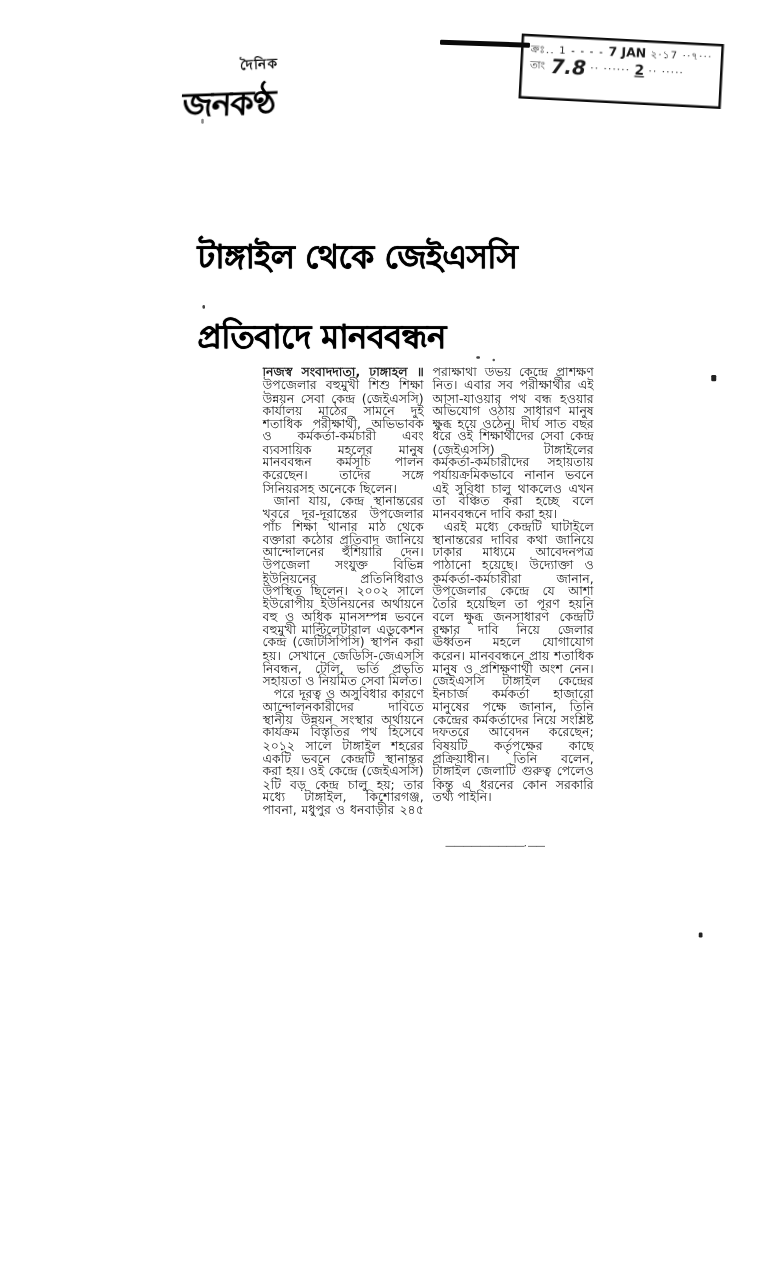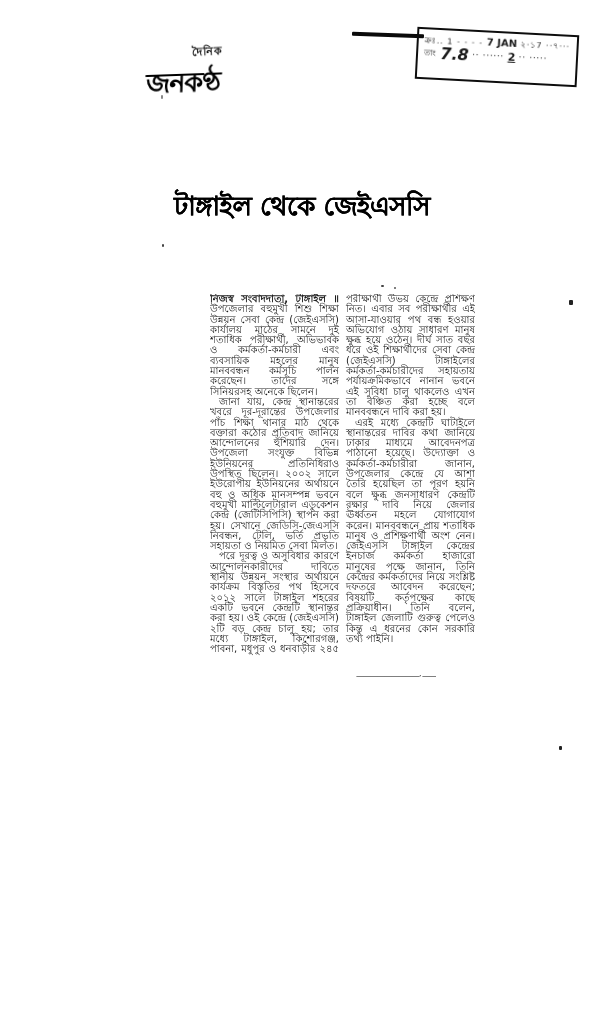--- a/index.html
+++ b/index.html
@@ -44,21 +44,21 @@
     font-size:16px;font-weight:bold;font-style:italic;
     letter-spacing:0;vertical-align:middle;
   }
   .stamp .num{
     font-size:11px;font-weight:bold;text-decoration:underline;
     letter-spacing:0;vertical-align:middle;
   }
   
   .headline{
     position:absolute;left:158px;top:190px;width:272px;margin:0;
-    text-align:right;
+    text-align:left;
     font-size:26px;line-height:32px;font-weight:bold;color:#000;
     letter-spacing:-0.5px;
     text-shadow:0 0 0.6px #000;
     filter:contrast(1.2);
   }
   
   .article{
     position:absolute;left:169px;top:294px;width:265px;height:384px;
     column-count:2;column-gap:7px;
     font-size:10px;line-height:10.3px;
@@ -108,20 +108,21 @@
       <span class="hand">7.8</span>
       <span>·· ······</span>
       <span class="num">2</span>
       <span>·· ·····</span>
     </div>
   </div>
 
   <h1 class="headline">
     <span>টাঙ্গাইল থেকে জেইএসসি</span><br>
     <br>
+    <span>প্রতিবাদে মানববন্ধন</span>
   </h1>
 
   <div class="article">
     <p class="first">
       <span class="dateline">নিজস্ব সংবাদদাতা, টাঙ্গাইল ॥</span>
       <span>উপজেলার বহুমুখী শিশু শিক্ষা উন্নয়ন সেবা কেন্দ্র (জেইএসসি) কার্যালয় মাঠের সামনে দুই শতাধিক পরীক্ষার্থী, অভিভাবক ও কর্মকর্তা-কর্মচারী এবং ব্যবসায়িক মহলের মানুষ মানববন্ধন কর্মসূচি পালন করেছেন। তাদের সঙ্গে সিনিয়রসহ অনেকে ছিলেন।</span>
     </p>
     <p>জানা যায়, কেন্দ্র স্থানান্তরের খবরে দূর-দূরান্তের উপজেলার পাঁচ শিক্ষা থানার মাঠ থেকে বক্তারা কঠোর প্রতিবাদ জানিয়ে আন্দোলনের হুঁশিয়ারি দেন। উপজেলা সংযুক্ত বিভিন্ন ইউনিয়নের প্রতিনিধিরাও উপস্থিত ছিলেন। ২০০২ সালে ইউরোপীয় ইউনিয়নের অর্থায়নে বহু ও অধিক মানসম্পন্ন ভবনে বহুমুখী মাল্টিলেটারাল এডুকেশন কেন্দ্র (জেটিসিপিসি) স্থাপন করা হয়। সেখানে জেডিসি-জেএসসি নিবন্ধন, টেলি, ভর্তি প্রভৃতি সহায়তা ও নিয়মিত সেবা মিলত।</p>
     <p>পরে দূরত্ব ও অসুবিধার কারণে আন্দোলনকারীদের দাবিতে স্থানীয় উন্নয়ন সংস্থার অর্থায়নে কার্যক্রম বিস্তৃতির পথ হিসেবে ২০১২ সালে টাঙ্গাইল শহরের একটি ভবনে কেন্দ্রটি স্থানান্তর করা হয়। ওই কেন্দ্রে (জেইএসসি) ২টি বড় কেন্দ্র চালু হয়; তার মধ্যে টাঙ্গাইল, কিশোরগঞ্জ, পাবনা, মধুপুর ও ধনবাড়ীর ২৪৫ পরীক্ষার্থী উভয় কেন্দ্রে প্রশিক্ষণ নিত। এবার সব পরীক্ষার্থীর এই আসা-যাওয়ার পথ বন্ধ হওয়ার অভিযোগ ওঠায় সাধারণ মানুষ ক্ষুব্ধ হয়ে ওঠেন। দীর্ঘ সাত বছর ধরে ওই শিক্ষার্থীদের সেবা কেন্দ্র (জেইএসসি) টাঙ্গাইলের কর্মকর্তা-কর্মচারীদের সহায়তায় পর্যায়ক্রমিকভাবে নানান ভবনে এই সুবিধা চালু থাকলেও এখন তা বঞ্চিত করা হচ্ছে বলে মানববন্ধনে দাবি করা হয়।</p>
     <p>এরই মধ্যে কেন্দ্রটি ঘাটাইলে স্থানান্তরের দাবির কথা জানিয়ে ঢাকার মাধ্যমে আবেদনপত্র পাঠানো হয়েছে। উদ্যোক্তা ও কর্মকর্তা-কর্মচারীরা জানান, উপজেলার কেন্দ্রে যে আশা তৈরি হয়েছিল তা পূরণ হয়নি বলে ক্ষুব্ধ জনসাধারণ কেন্দ্রটি রক্ষার দাবি নিয়ে জেলার ঊর্ধ্বতন মহলে যোগাযোগ করেন। মানববন্ধনে প্রায় শতাধিক মানুষ ও প্রশিক্ষণার্থী অংশ নেন। জেইএসসি টাঙ্গাইল কেন্দ্রের ইনচার্জ কর্মকর্তা হাজারো মানুষের পক্ষে জানান, তিনি কেন্দ্রের কর্মকর্তাদের নিয়ে সংশ্লিষ্ট দফতরে আবেদন করেছেন; বিষয়টি কর্তৃপক্ষের কাছে প্রক্রিয়াধীন। তিনি বলেন, টাঙ্গাইল জেলাটি গুরুত্ব পেলেও কিন্তু এ ধরনের কোন সরকারি তথ্য পাইনি।</p>

